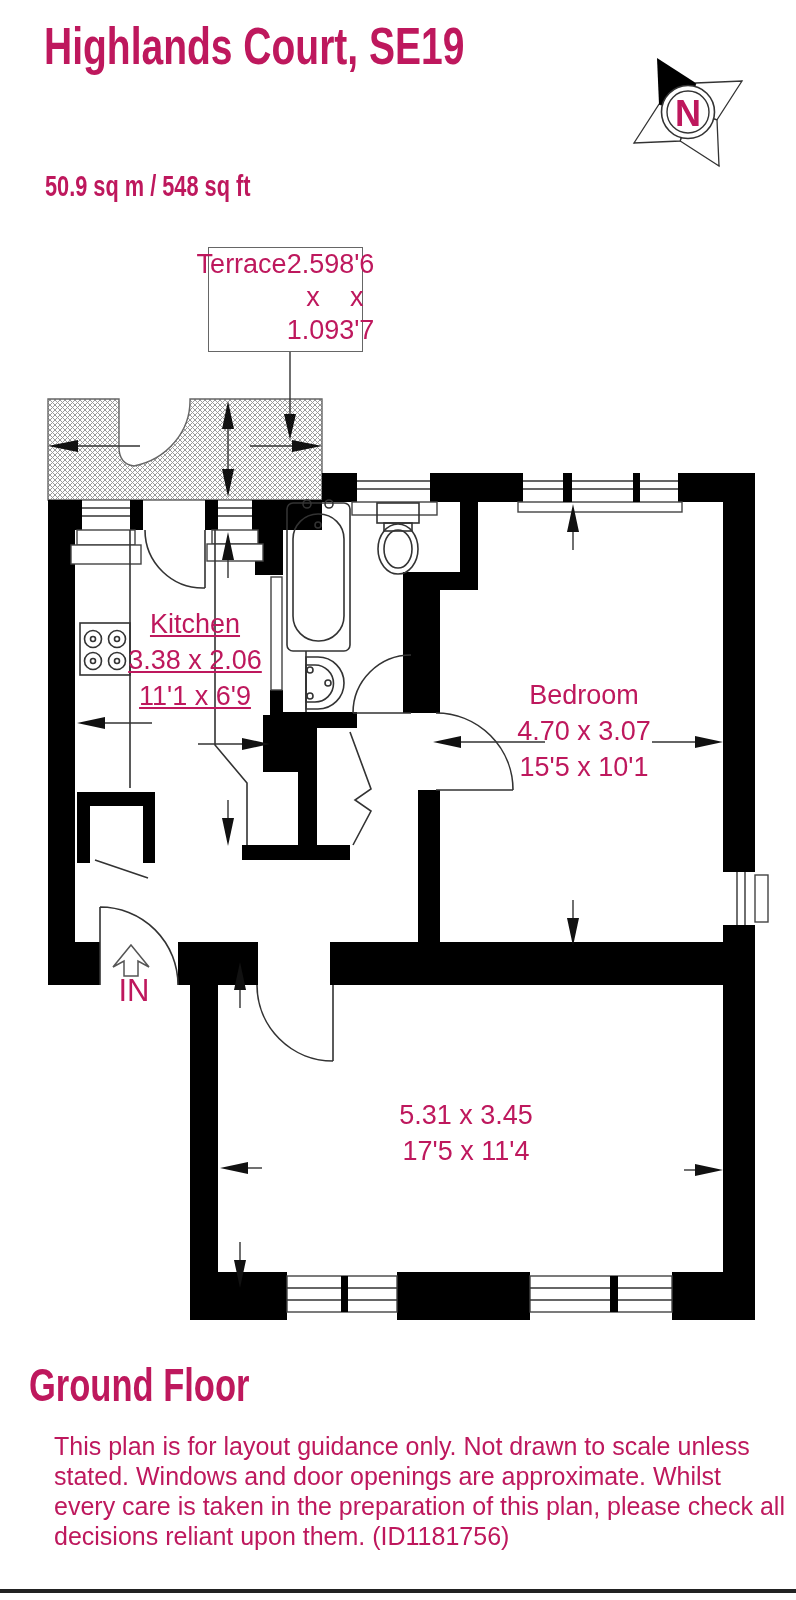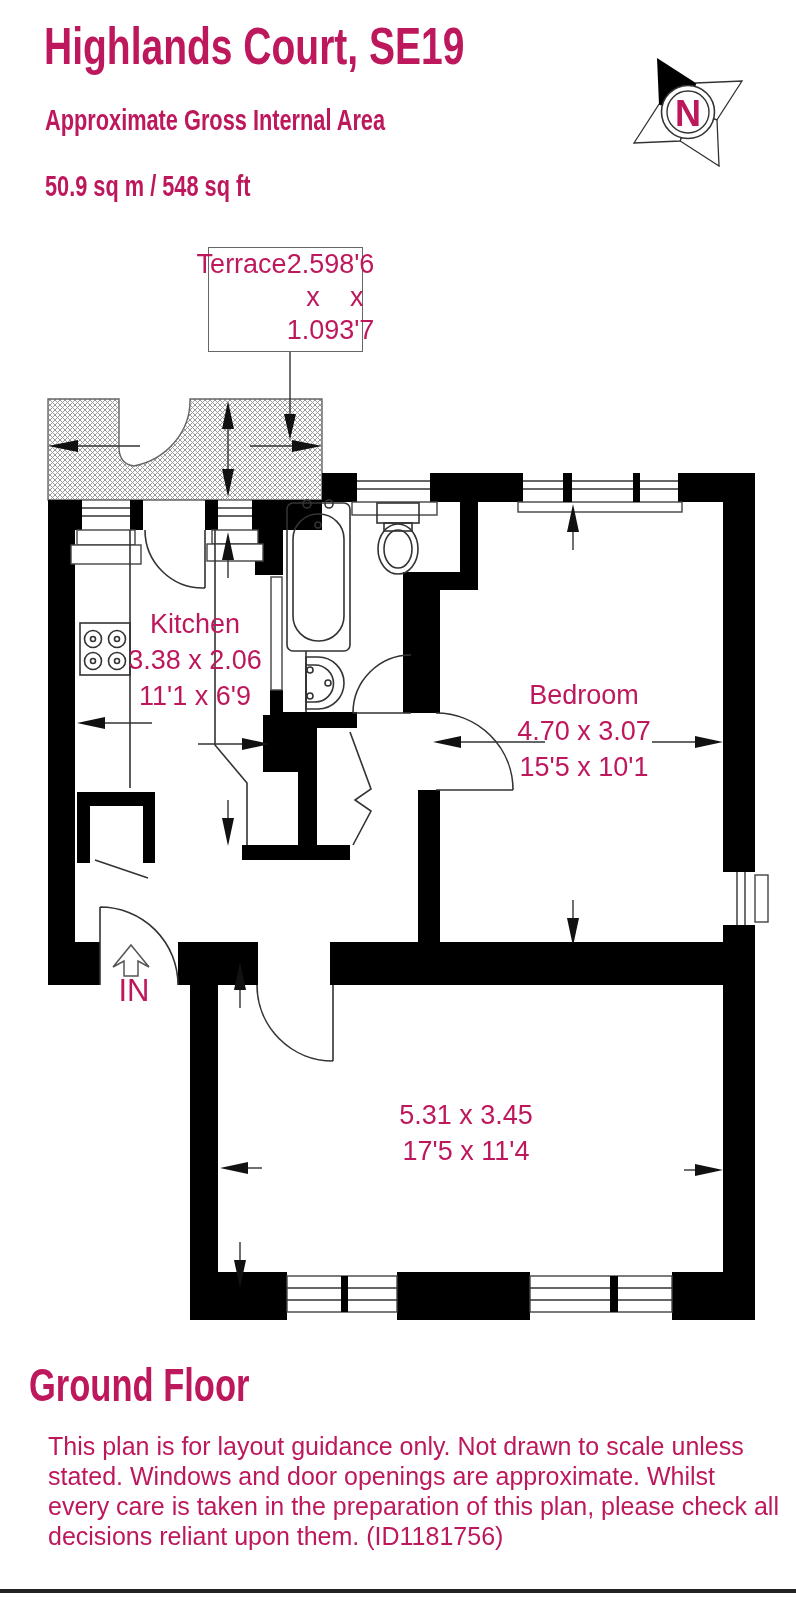--- a/index.html
+++ b/index.html
@@ -10,21 +10,21 @@
   #title{left:44px;top:16px;font-size:52px;}
   #area-label{left:45px;top:104px;font-size:29px;}
   #area-value{left:45px;top:140px;font-size:29px;margin-top:30px;}
   .room-label{transform:translate(-50%,-50%);text-align:center;font-size:27px;line-height:36px;white-space:nowrap;}
   #terrace-box{left:208px;top:247px;width:153px;height:103px;border:1.5px solid #666;background:#fff;
                display:flex;justify-content:center;text-align:center;
                font-size:27px;line-height:33px;}
   #in-label{left:134px;top:991px;transform:translate(-50%,-50%);font-size:31px;}
   #north-label{left:688px;top:114px;transform:translate(-50%,-50%);font-size:36px;font-weight:bold;}
   #ground-floor{left:29px;top:1358px;font-size:46px;}
-  #disclaimer{left:48px;top:1431px;font-size:25px;line-height:30px;}
+  #disclaimer{left:54px;top:1431px;font-size:25px;line-height:30px;}
   svg{position:absolute;left:0;top:0;}
   .wall{fill:#000;}
   .thin{stroke:#333;stroke-width:1.6;fill:none;}
   .sill{fill:#fff;stroke:#444;stroke-width:1.4;}
   .dim{stroke:#333;stroke-width:1.4;}
   .head{fill:#111;}
 </style>
 </head>
 <body>
 
@@ -204,36 +204,33 @@
       <circle cx="688" cy="112" r="26.5" fill="#fff" stroke="#333" stroke-width="1.6"></circle>
       <circle cx="688" cy="112" r="21" fill="none" stroke="#333" stroke-width="1.4"></circle>
     </g>
 
     <rect x="0" y="1589" width="796" height="4" fill="#222"></rect>
   </svg>
 
   <div class="abs" id="title">
     <span class="condensed">Highlands Court, SE19</span>
   </div>
-  <div class="abs" id="area-label">
-    <span class="condensed">Approximate Gross Internal Area</span>
-  </div>
   <div class="abs" id="area-value">
     <span class="condensed">50.9 sq m / 548 sq ft</span>
   </div>
 
   <div class="abs" id="north-label">N</div>
 
   <div class="abs" id="terrace-box">
     <div>Terrace</div>
     <div>2.59 x 1.09</div>
     <div>8'6 x 3'7</div>
   </div>
 
-  <div class="abs room-label" style="left:195px;top:660px;">
+  <div class="abs room-label" style="left:195px;top:660px;text-decoration:underline;">
     <div>Kitchen</div>
     <div>3.38 x 2.06</div>
     <div>11'1 x 6'9</div>
   </div>
   <div class="abs room-label" style="left:584px;top:731px;">
     <div>Bedroom</div>
     <div>4.70 x 3.07</div>
     <div>15'5 x 10'1</div>
   </div>
   <div class="abs room-label" style="left:466px;top:1133px;">

